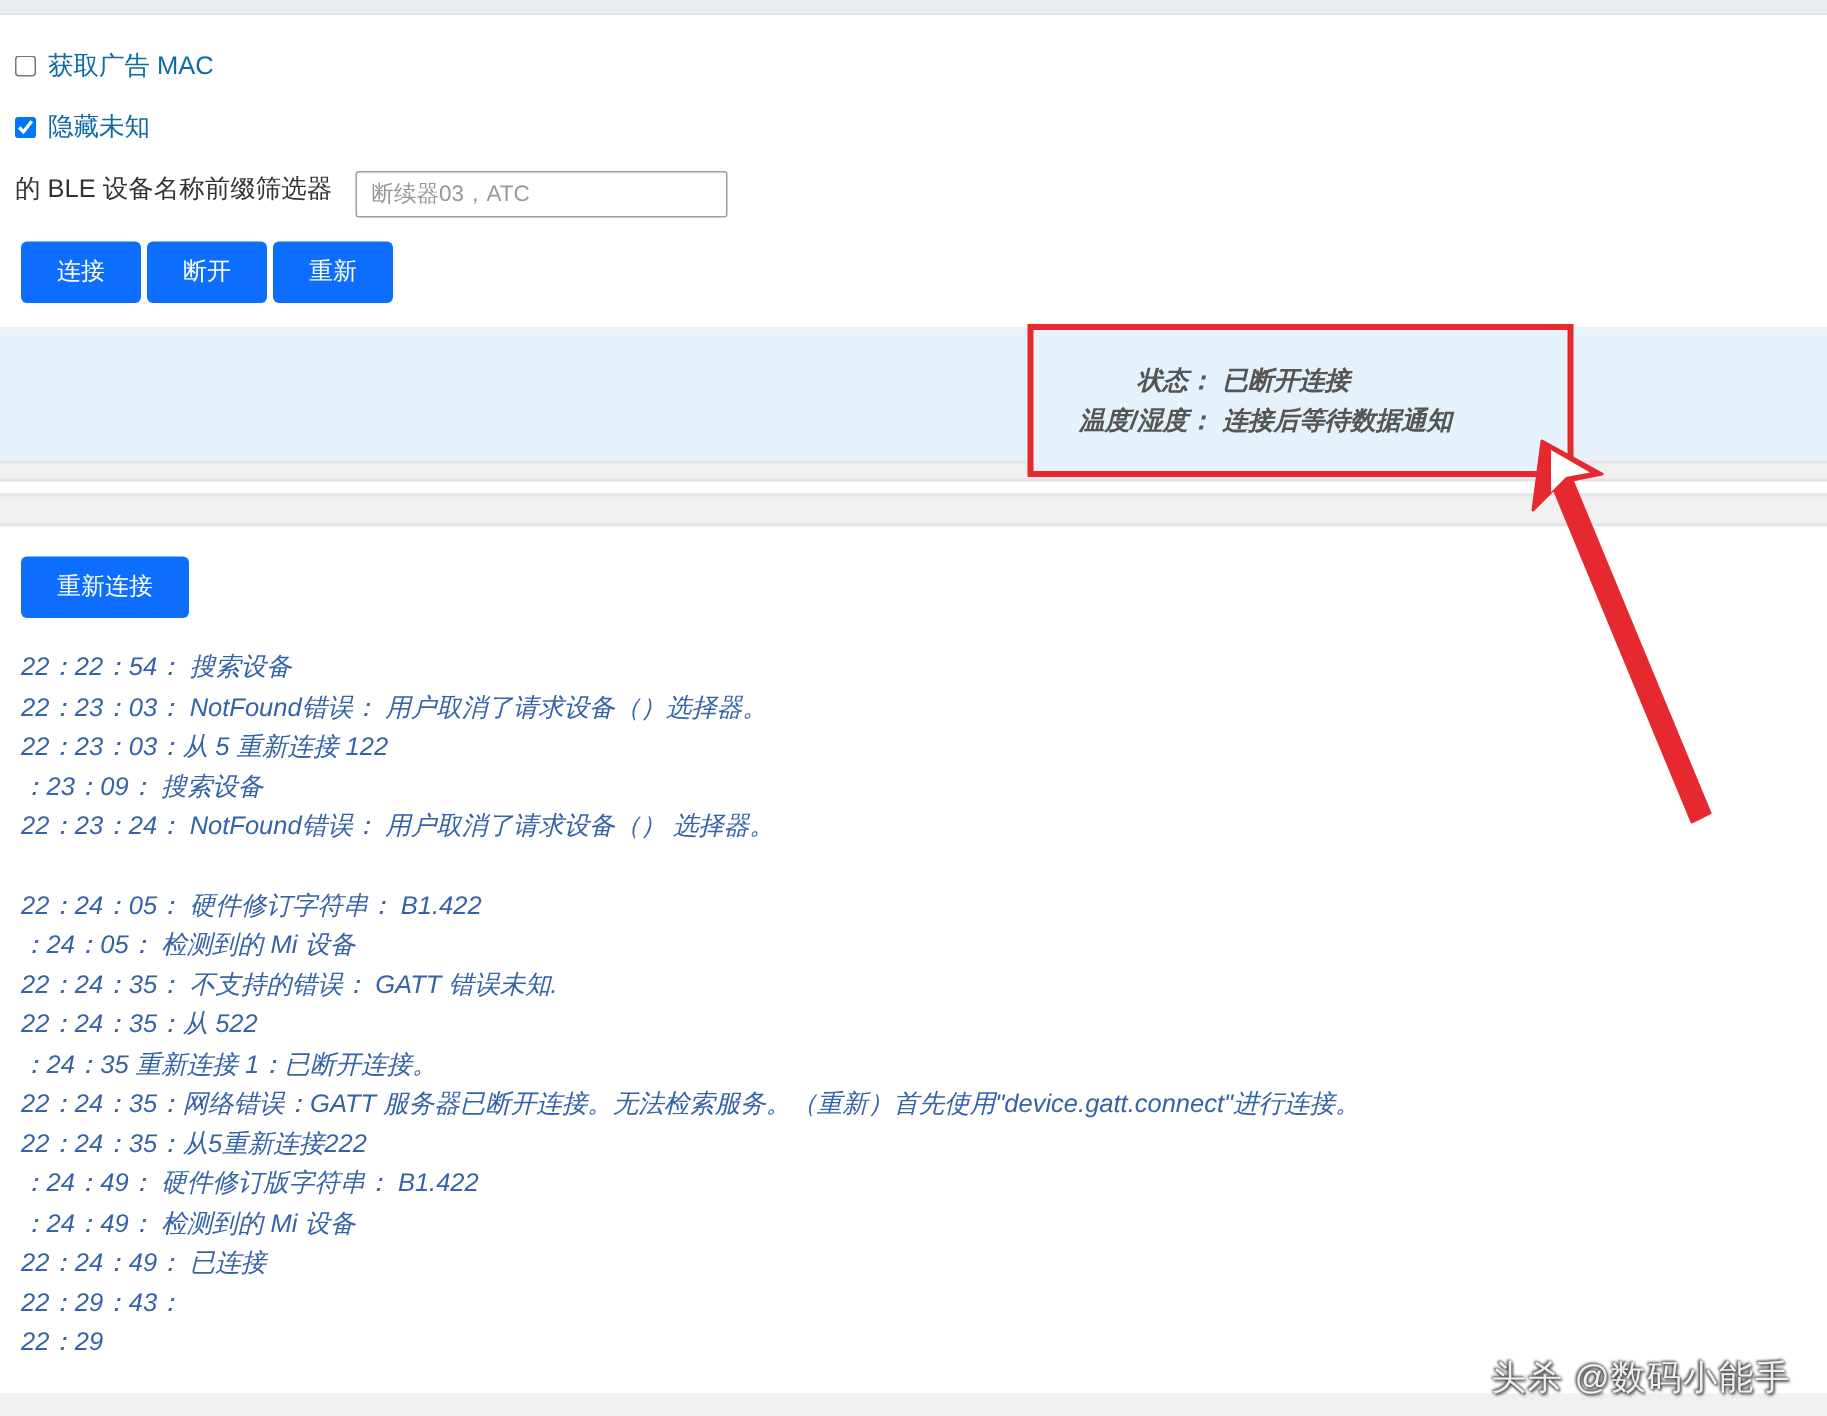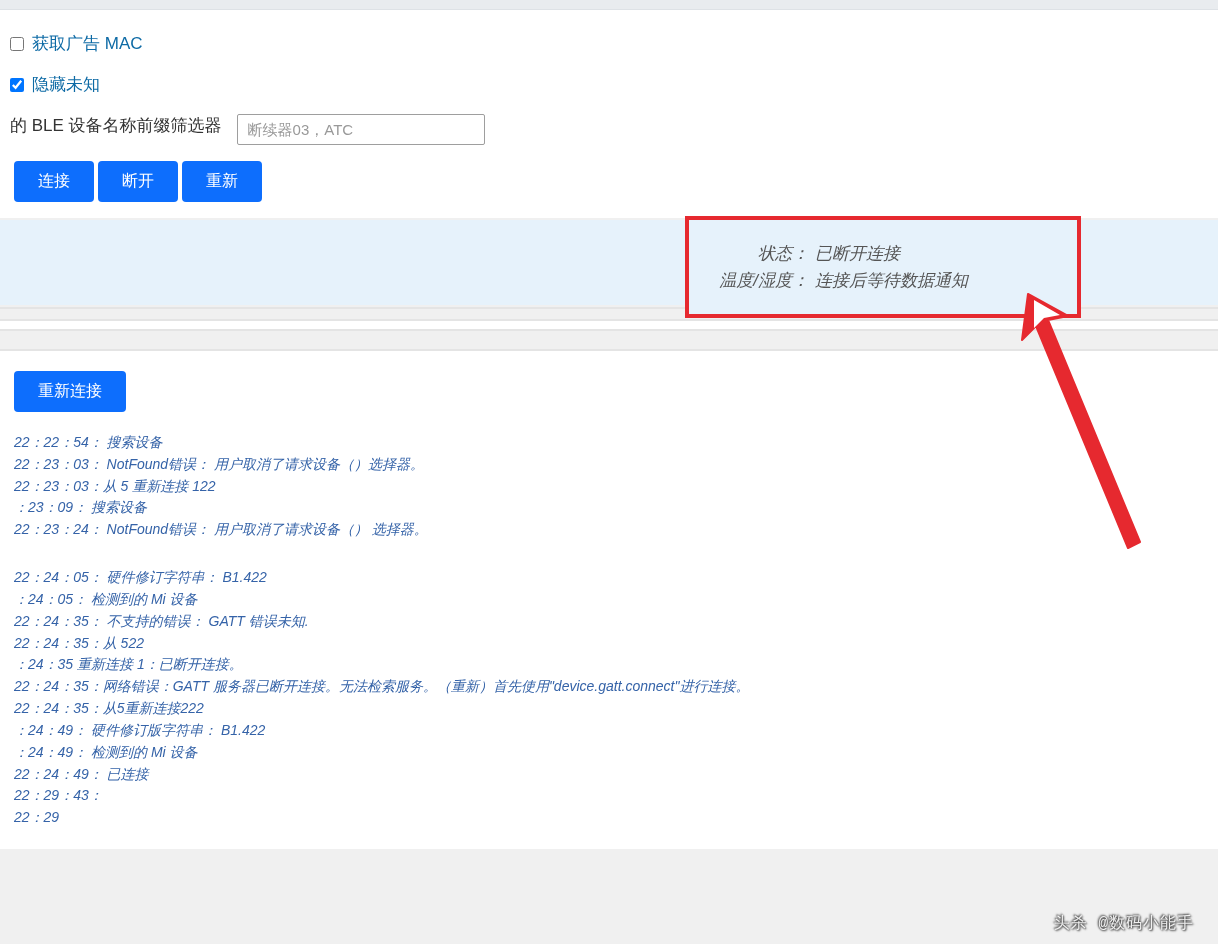--- a/index.html
+++ b/index.html
@@ -75,24 +75,25 @@
       background: #e6f2fb;
       padding: 20px 10px;
       margin: 2px 0;
       position: relative;
       min-height: 85px;
     }
     .status-inner {
       position: absolute;
       left: 685px;
       top: -4px;
-      width: 396px;
+      width: 364px;
       border: 4px solid #e6292f;
       padding: 18px 20px;
       background: #e6f2fb;
+      font-weight: bold;
     }
     .status-line {
       display: flex;
       margin: 4px 0;
       font-size: 17px;
       color: #555;
       font-style: italic;
     }
     .status-label {
       width: 100px;
@@ -112,42 +113,42 @@
       border-bottom: 2px solid #e4e4e4;
     }
     .log-section {
       background: #fff;
       padding: 20px 14px;
     }
     .log-content {
       margin-top: 20px;
       font-style: italic;
       color: #3563a8;
-      font-size: 14px;
+      font-size: 17px;
       line-height: 1.56;
     }
     .log-line {
       white-space: pre-wrap;
     }
     .log-gap {
       height: 26px;
     }
     .arrow-annotation {
       position: absolute;
       pointer-events: none;
       z-index: 100;
     }
     .watermark {
       position: fixed;
       right: 24px;
       bottom: 10px;
-      font-size: 16px;
+      font-size: 23px;
       color: rgba(255,255,255,0.9);
       text-shadow: 0 0 2px #444, 1px 1px 2px #444, -1px -1px 2px #444;
-      font-family: Liberation Mono, monospace;
+      font-family: Liberation Sans, sans-serif;
       letter-spacing: 1px;
       z-index: 200;
     }
   </style>
 </head>
 <body>
 
 <div class="top-bar"></div>
 
 <div class="section">

